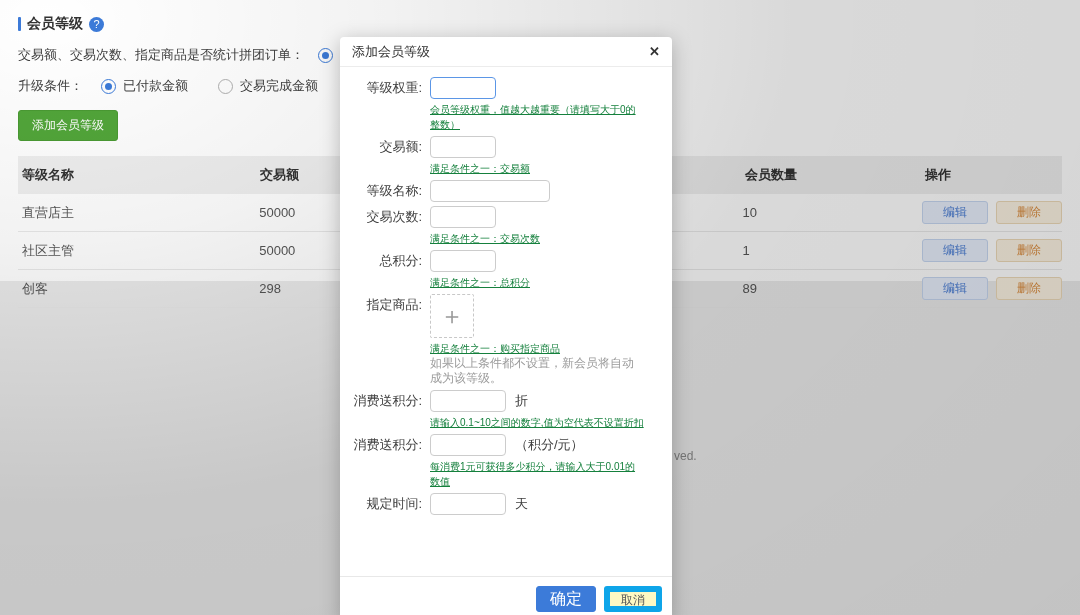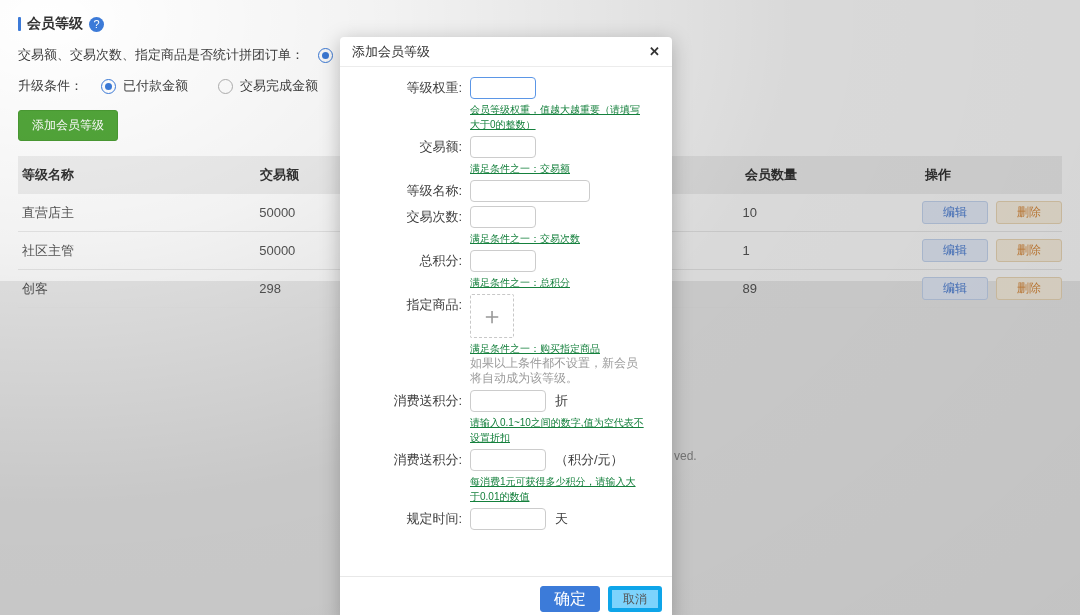--- a/index.html
+++ b/index.html
@@ -35,38 +35,38 @@
   .overlay { position:absolute; inset:0;
     background: radial-gradient(ellipse 1350px 880px at 50px 20px,
       rgba(0,0,0,0) 0%, rgba(0,0,0,0.05) 25%, rgba(0,0,0,0.15) 55%, rgba(0,0,0,0.17) 100%); }
 
   
   .modal { position:absolute; left:340px; top:37px; width:332px; height:585px; background:#fff;
     border-radius:4px; box-shadow:0 4px 20px rgba(0,0,0,0.25); display:flex; flex-direction:column; }
   .m-head { height:30px; min-height:30px; padding:0 12px; display:flex; align-items:center; justify-content:space-between; border-bottom:1px solid #ececec; }
   .m-title { font-size:13px; color:#333; }
   .m-close { font-size:13px; font-weight:bold; color:#333; cursor:pointer; line-height:1; }
-  .m-body { flex:1; padding:10px 28px 0 0; overflow:hidden;margin-left:40px; }
+  .m-body { flex:1; padding:10px 28px 0 0; overflow:hidden; }
   .field { display:flex; margin-bottom:4px; }
   .f-label { width:90px; min-width:90px; text-align:right; padding-right:8px; font-size:13px; color:#404040; line-height:22px; }
   .f-content { flex:1; }
   .inline { display:flex; align-items:center; }
   .inp { height:22px; border:1px solid #ccc; border-radius:4px; width:66px; padding:0 6px; font-size:13px; color:#333; outline:none; background:#fff; }
   .inp.focused { border-color:#5b96e6; }
   .inp.wide { width:120px; }
   .unit { margin-left:9px; font-size:13px; color:#404040; }
   .hint { font-size:10px; color:#15803d; margin-top:3px; line-height:15px;text-decoration:underline; }
   .hint2 { font-size:12px; color:#9b9b9b; line-height:15px; }
   .upload-box { width:44px; height:44px; border:1px dashed #c8c8c8; border-radius:2px; color:#999; font-size:24px;
     display:flex; align-items:center; justify-content:center; cursor:pointer; background:#fff; }
   .m-radio-row { display:flex; align-items:center; height:22px; }
   .m-radio-row .radio-item { margin-right:26px; }
   .m-foot { height:46px; min-height:46px; border-top:1px solid #e8e8e8; display:flex; justify-content:flex-end; align-items:flex-start; padding:9px 10px 0 0; gap:8px; }
   .btn-primary { background:#3c7bd9; border:1px solid #3c7bd9; color:#fff; border-radius:3px; height:26px; padding:0 13px; font-size:16px; cursor:pointer; }
-  .btn-plain { background:#7dd3fc; border:4px solid #0ea5e9; color:#555; border-radius:3px; height:26px; padding:0 11px; font-size:12px; cursor:pointer; }
+  .btn-plain { background:#fef9c3; border:6px solid #0ea5e9; color:#555; border-radius:3px; height:26px; padding:0 11px; font-size:12px; cursor:pointer; }
 </style>
 </head>
 <body>
 
 <div class="card">
   <div class="page-title-row">
     <span class="title-bar"></span>
     <span class="page-title">会员等级</span>
     <span class="help-icon">?</span>
   </div>

